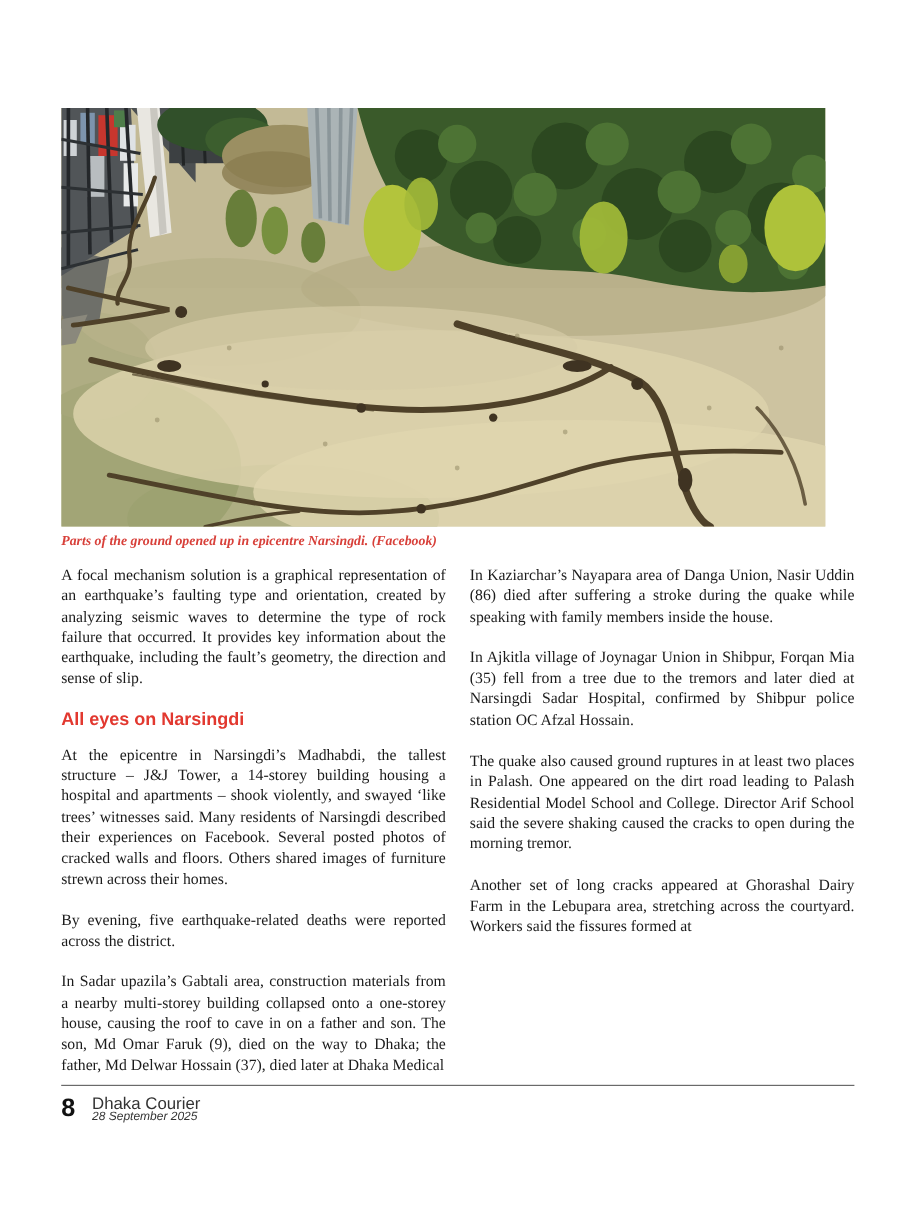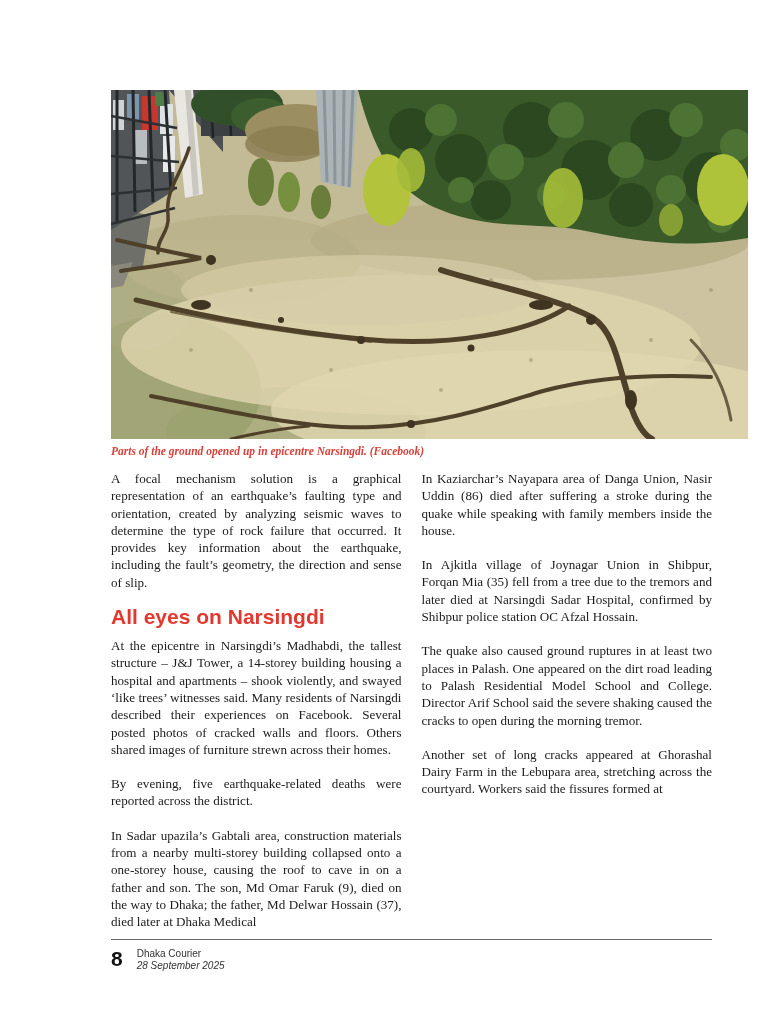--- a/index.html
+++ b/index.html
@@ -7,21 +7,21 @@
   body {
     width: 768px; height: 1027px;
     margin: 0 auto;
     font-family: "Liberation Serif", serif;
     color: #1b1b1b;
     overflow: hidden;
     position: relative;
   }
   .page {
     width: 768px; height: 1027px;
-    padding: 90px 56px 0 111px;
+    padding: 90px 56px 0 51px;
     border-radius: 23px;
   }
   figure.photo {
     width: 637px; height: 349px;
     overflow: hidden;
     line-height: 0;
   }
   figure.photo svg { display: block; width: 637px; height: 349px; }
   .caption {
     margin-top: 6px;
@@ -41,42 +41,42 @@
   .col p {
     font-size: 13.1px;
     line-height: 17.3px;
     text-align: justify;
     margin-bottom: 17px;
   }
   .col p:last-child { margin-bottom: 0; }
   h2.section-heading {
     font-family: "Liberation Sans", sans-serif;
     font-weight: bold;
-    font-size: 21px;
+    font-size: 15px;
     line-height: 18px;
     color: #e2382f;
     margin: 3px 0 11px 0;
   }
   .footer {
     margin-top: 8px;
     border-top: 1px solid #6a6a6a;
     padding-top: 8px;
     display: flex;
     align-items: flex-start;
     font-family: "Liberation Sans", sans-serif;
   }
   .footer .page-num {
     font-size: 21px;
     font-weight: bold;
     line-height: 21px;
     color: #111;
     margin-right: 14px;
   }
   .footer .meta { display: flex; flex-direction: column; }
-  .footer .meta .pub  { font-size: 10px; line-height: 12px; color: #333; }
+  .footer .meta .pub  { font-size: 14px; line-height: 12px; color: #333; }
   .footer .meta .date { font-size: 10px; line-height: 12px; color: #333; font-style: italic; }
 </style>
 </head>
 <body>
 
 <div class="page">
 
   <figure class="photo">
 
     <svg viewBox="0 0 637 349" preserveAspectRatio="none" aria-hidden="true">

